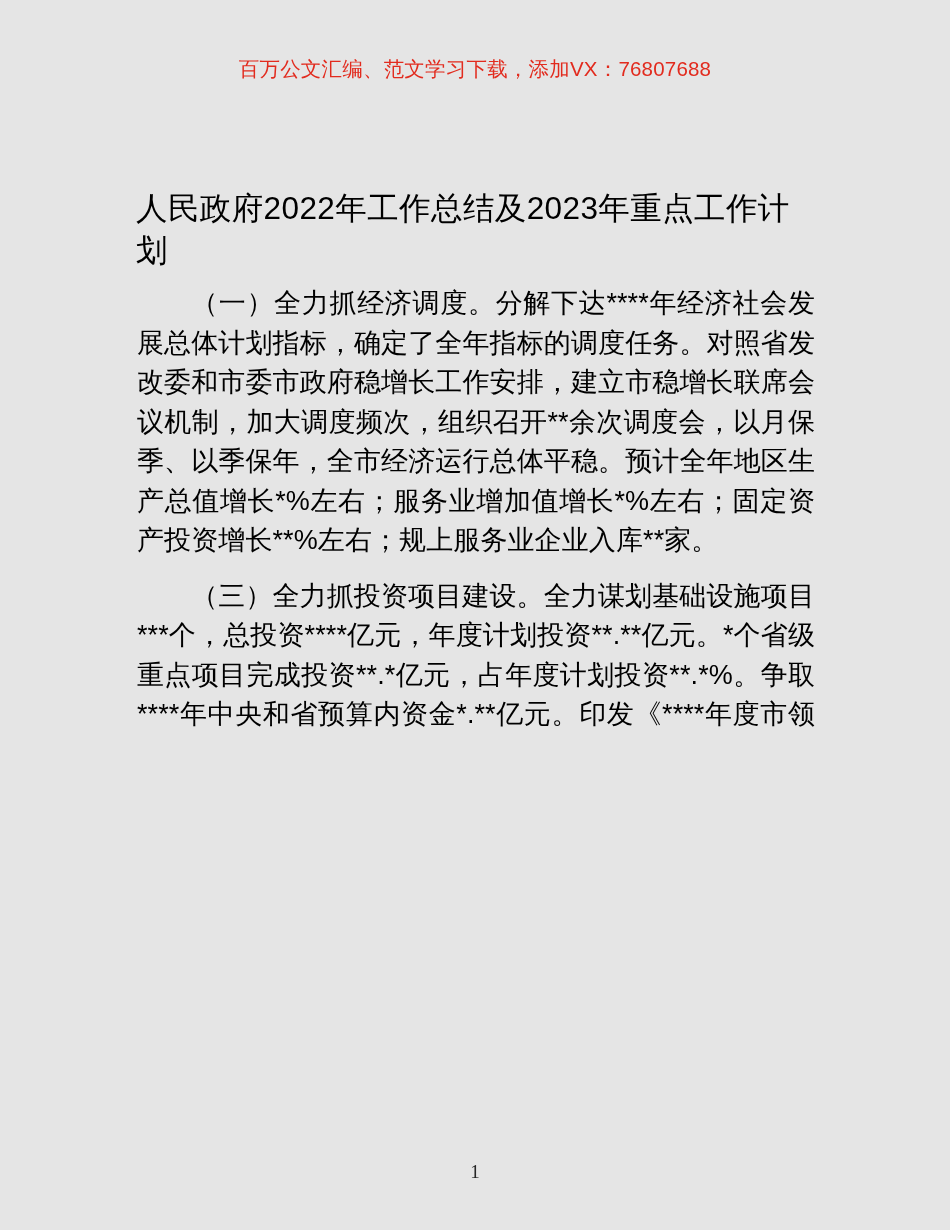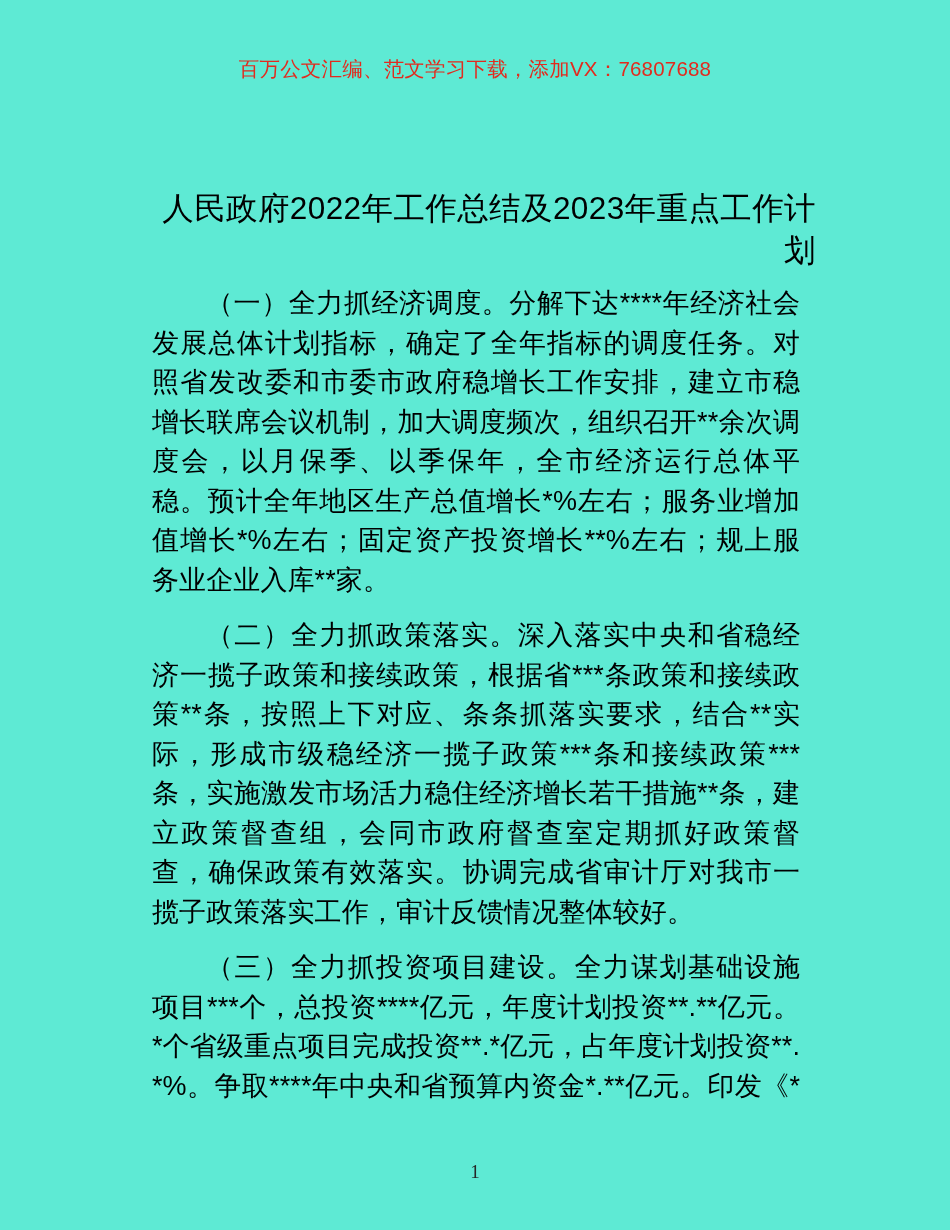--- a/index.html
+++ b/index.html
@@ -37,21 +37,21 @@
     font-weight: 400;
     white-space: nowrap;
   }
 
   
   .doc-title {
     position: absolute;
     left: 136px;
     top: 166px;
     width: 680px;
-    text-align: right;
+    text-align: left;
     font-size: 31.5px;
     line-height: 42px;
     font-weight: 400;
     letter-spacing: 0.4px;
     word-break: break-all;
   }
 
   
   .body-col {
     position: absolute;
@@ -69,21 +69,21 @@
     font-weight: 400;
   }
 
   .para {
     font-size: 27px;
     line-height: 39.5px;
     text-indent: 2em;
     letter-spacing: 0.1px;
     text-align: justify;
     text-justify: inter-ideograph;
-    margin: 16px;
+    margin: 1px;
     word-break: break-all;
     font-weight: 400;
   }
 
   .para-gap-1 { margin-top: 16px; }
   .para-gap-2 { margin-top: 16px; }
   .para-gap-3 { margin-top: 16px; }
 
   
   .para-last {
@@ -100,32 +100,31 @@
     text-align: center;
     font-family: "Liberation Serif", "DejaVu Serif", serif;
     font-size: 19px;
     line-height: 24px;
     color: #262626;
   }
 </style>
 </head>
 <body>
 
-<div class="page" style="background: #5eead4; color: rgb(0, 0, 0);">
+<div class="page" style="background: #e5e5e5; color: rgb(0, 0, 0);">
 
   <div class="promo-header" style="color: rgb(226, 43, 30);">百万公文汇编、范文学习下载，添加VX：76807688</div>
 
   <h1 class="doc-title">人民政府2022年工作总结及2023年重点工作计划</h1>
 
   <div class="body-col">
 
 
     <p class="para para-gap-1">（一）全力抓经济调度。分解下达****年经济社会发展总体计划指标，确定了全年指标的调度任务。对照省发改委和市委市政府稳增长工作安排，建立市稳增长联席会议机制，加大调度频次，组织召开**余次调度会，以月保季、以季保年，全市经济运行总体平稳。预计全年地区生产总值增长*%左右；服务业增加值增长*%左右；固定资产投资增长**%左右；规上服务业企业入库**家。</p>
 
-    <p class="para para-gap-2">（二）全力抓政策落实。深入落实中央和省稳经济一揽子政策和接续政策，根据省***条政策和接续政策**条，按照上下对应、条条抓落实要求，结合**实际，形成市级稳经济一揽子政策***条和接续政策***条，实施激发市场活力稳住经济增长若干措施**条，建立政策督查组，会同市政府督查室定期抓好政策督查，确保政策有效落实。协调完成省审计厅对我市一揽子政策落实工作，审计反馈情况整体较好。</p>
 
     <p class="para para-gap-3 para-last">（三）全力抓投资项目建设。全力谋划基础设施项目***个，总投资****亿元，年度计划投资**.**亿元。*个省级重点项目完成投资**.*亿元，占年度计划投资**.*%。争取****年中央和省预算内资金*.**亿元。印发《****年度市领导包联重</p>
 
   </div>
 
   <div class="page-number">1</div>
 
 </div>
 
 </body></html>

